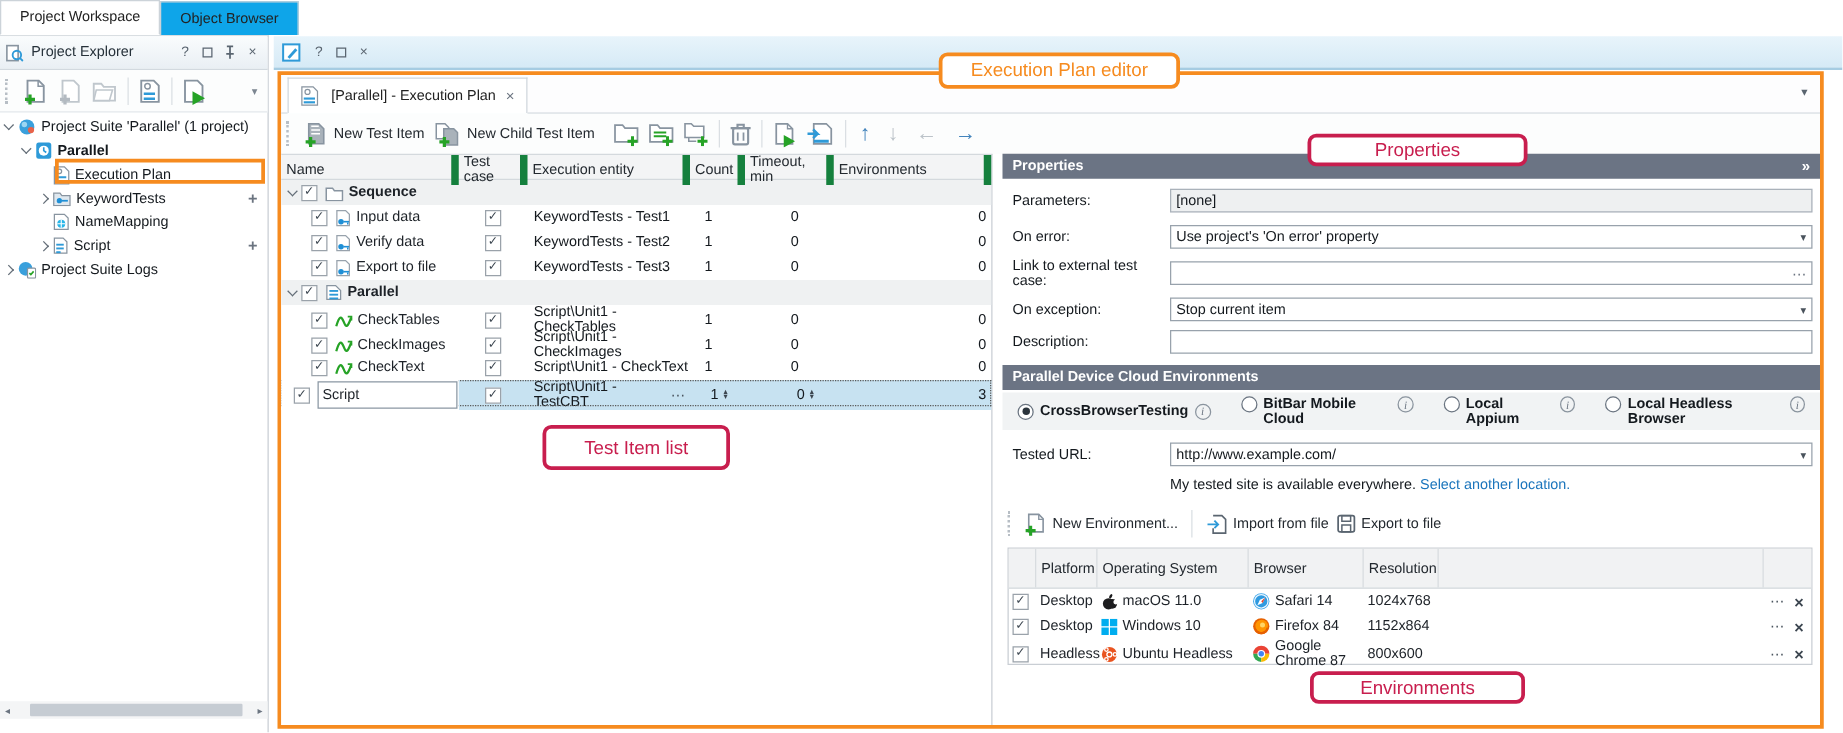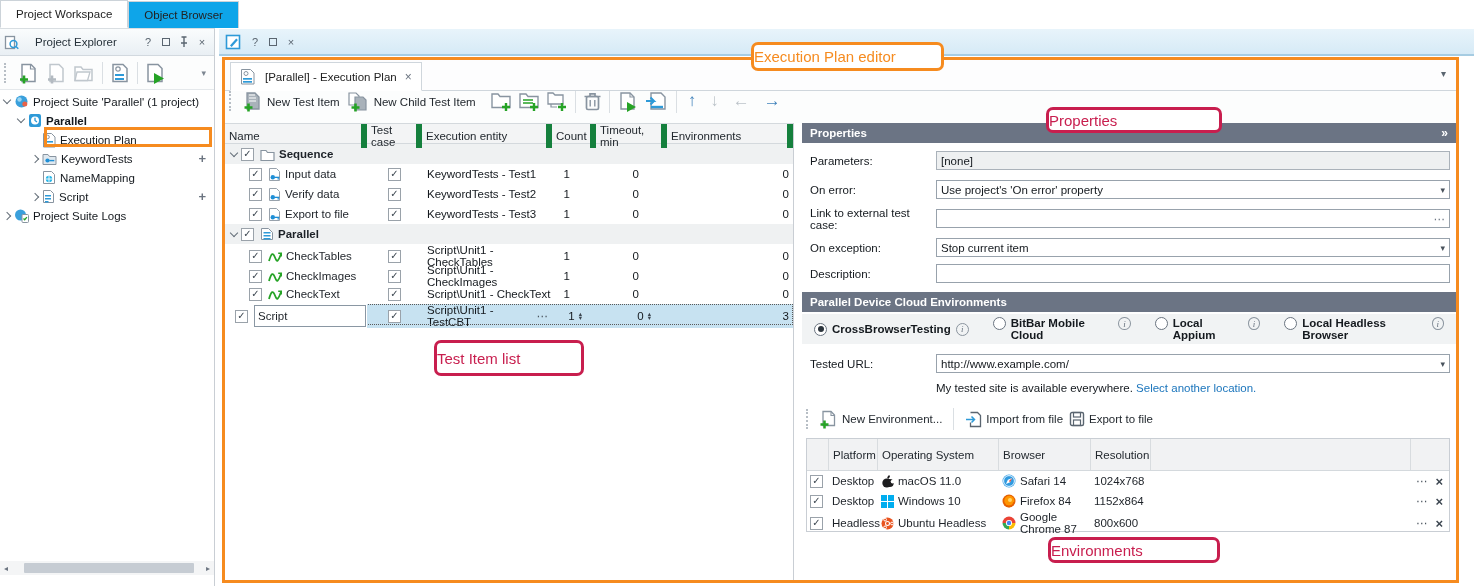--- a/index.html
+++ b/index.html
@@ -11,21 +11,21 @@
 
 .main-tabs{left:0;top:0;width:100%;height:28px;background:#fff;display:flex;align-items:flex-end}
 .mtab{height:27px;display:flex;align-items:center;padding:0 15px;background:#0ea5e9;
       border:1px solid #ccd3d9;border-bottom:none;color:#222;cursor:default}
 .mtab.active{background:#fff;height:28px;border-bottom:1px solid #fff}
 
 
 .pe-panel{left:0;top:28px;width:215px;height:558px;background:#fff;border-right:1px solid #c9ced4;border-top:1px solid #d9dee2}
 .pe-head{height:27px;background:linear-gradient(#fafcfd,#e9eff4);border-bottom:1px solid #d2d9df;
          display:flex;align-items:center;padding:0 4px}
-.pe-title{margin-left:12px;flex:1;color:#26313a}
+.pe-title{margin-left:2px;flex:1;color:#26313a}
 .winbtn{width:16px;height:16px;display:flex;align-items:center;justify-content:center;color:#5a6570;
         font-size:11px;margin-left:2px;cursor:default}
 .sqr{width:8px;height:8px;border:1px solid #5a6570}
 .pe-toolbar{height:34px;display:flex;align-items:center;padding:0 4px;border-bottom:1px solid #e4e8eb;background:#fcfdfd}
 .grip{width:5px;height:20px;border-left:2px dotted #b7bec5;margin-right:5px}
 .tbico{margin:0 3px;display:flex;align-items:center;justify-content:center}
 .tsep{width:1px;height:22px;background:#dadfe3;margin:0 4px}
 .caret{color:#7c8691;font-size:9px;margin-left:auto;padding:0 4px}
 .pe-tree{padding-top:2px}
 .trow{height:19px;display:flex;align-items:center;white-space:nowrap}
@@ -48,21 +48,21 @@
 .ws-title{margin-left:6px;flex:1;color:#26313a}
 
 
 .frame{left:222px;top:57px;width:1237px;height:526px;border:3px solid #F68B1F;background:#fff}
 .doc-tabbar{position:absolute;left:0;top:0;right:0;height:31px;background:#fdfdfe;border-bottom:1px solid #cfd6dc}
 .doc-tab{position:absolute;left:5px;top:2px;height:29px;display:flex;align-items:center;padding:0 9px;
          background:#fff;border:1px solid #cfd6dc;border-bottom:1px solid #fff}
 .doc-tab .lbl{margin:0 8px 0 6px;color:#222}
 .tab-x{color:#6b7480;font-size:12px}
 .tab-ovf{position:absolute;right:10px;top:8px;color:#5a6570;font-size:10px}
-.ed-toolbar{position:absolute;left:0;top:31px;right:0;height:32px;display:flex;align-items:flex-start;padding:0 4px;background:#fcfdfd}
+.ed-toolbar{position:absolute;left:0;top:31px;right:0;height:32px;display:flex;align-items:center;padding:0 4px;background:#fcfdfd}
 .tbtn{display:flex;align-items:center;margin:0 3px;cursor:default}
 .tbtn .lbl{margin-left:4px;color:#23292f}
 .arrow{font-size:17px;font-weight:bold;margin:0 7px}
 .a-blue{color:#4384bc}.a-gray{color:#bcc3c9}
 
 
 .ti-table{position:absolute;left:0;top:63px;width:569px;bottom:0;background:#fff;border-right:1px solid #c9ced4;border-top:1px solid #d4d9dd}
 .ti-grid{display:grid;grid-template-columns:142px 55px 130px 44px 71px 1fr}
 .ti-headrow{height:20px;background:#f3f4f5;border-bottom:1px solid #d4d9dd}
 .ti-headrow>div{border-right:6px solid #15803d;display:flex;align-items:center;padding:0 4px;color:#23292f}
@@ -115,21 +115,21 @@
 .env-headrow>div{border-right:1px solid #d8dcdf;display:flex;align-items:center;padding:0 4px;color:#23292f}
 .env-headrow>div:last-child{border-right:none}
 .env-row{height:20px}
 .env-row>div{display:flex;align-items:center;padding:0 3px}
 .oslabel,.brlabel{margin-left:4px}
 .acts{justify-content:flex-end;gap:8px;padding-right:6px !important}
 .act-ell{color:#4a545e}
 .act-x{color:#3c4650;font-weight:bold;font-size:13px}
 
 
-.ann{position:absolute;background:#fff;border-radius:7px;display:flex;align-items:center;justify-content:flex-start;
+.ann{position:absolute;background:#fff;border-radius:7px;display:flex;align-items:center;justify-content:center;
      font-size:15px;z-index:20}
 .ann.orange{border:3px solid #F68B1F;color:#F68B1F}
 .ann.red{border:3px solid #C81E4E;color:#C81E4E}
 .tree-hl{position:absolute;left:44px;top:127px;width:168px;height:20px;border:3px solid #F68B1F;z-index:15}
 </style>
 </head>
 <body>
 
 <div class="abs main-tabs">
   <div class="mtab active">

